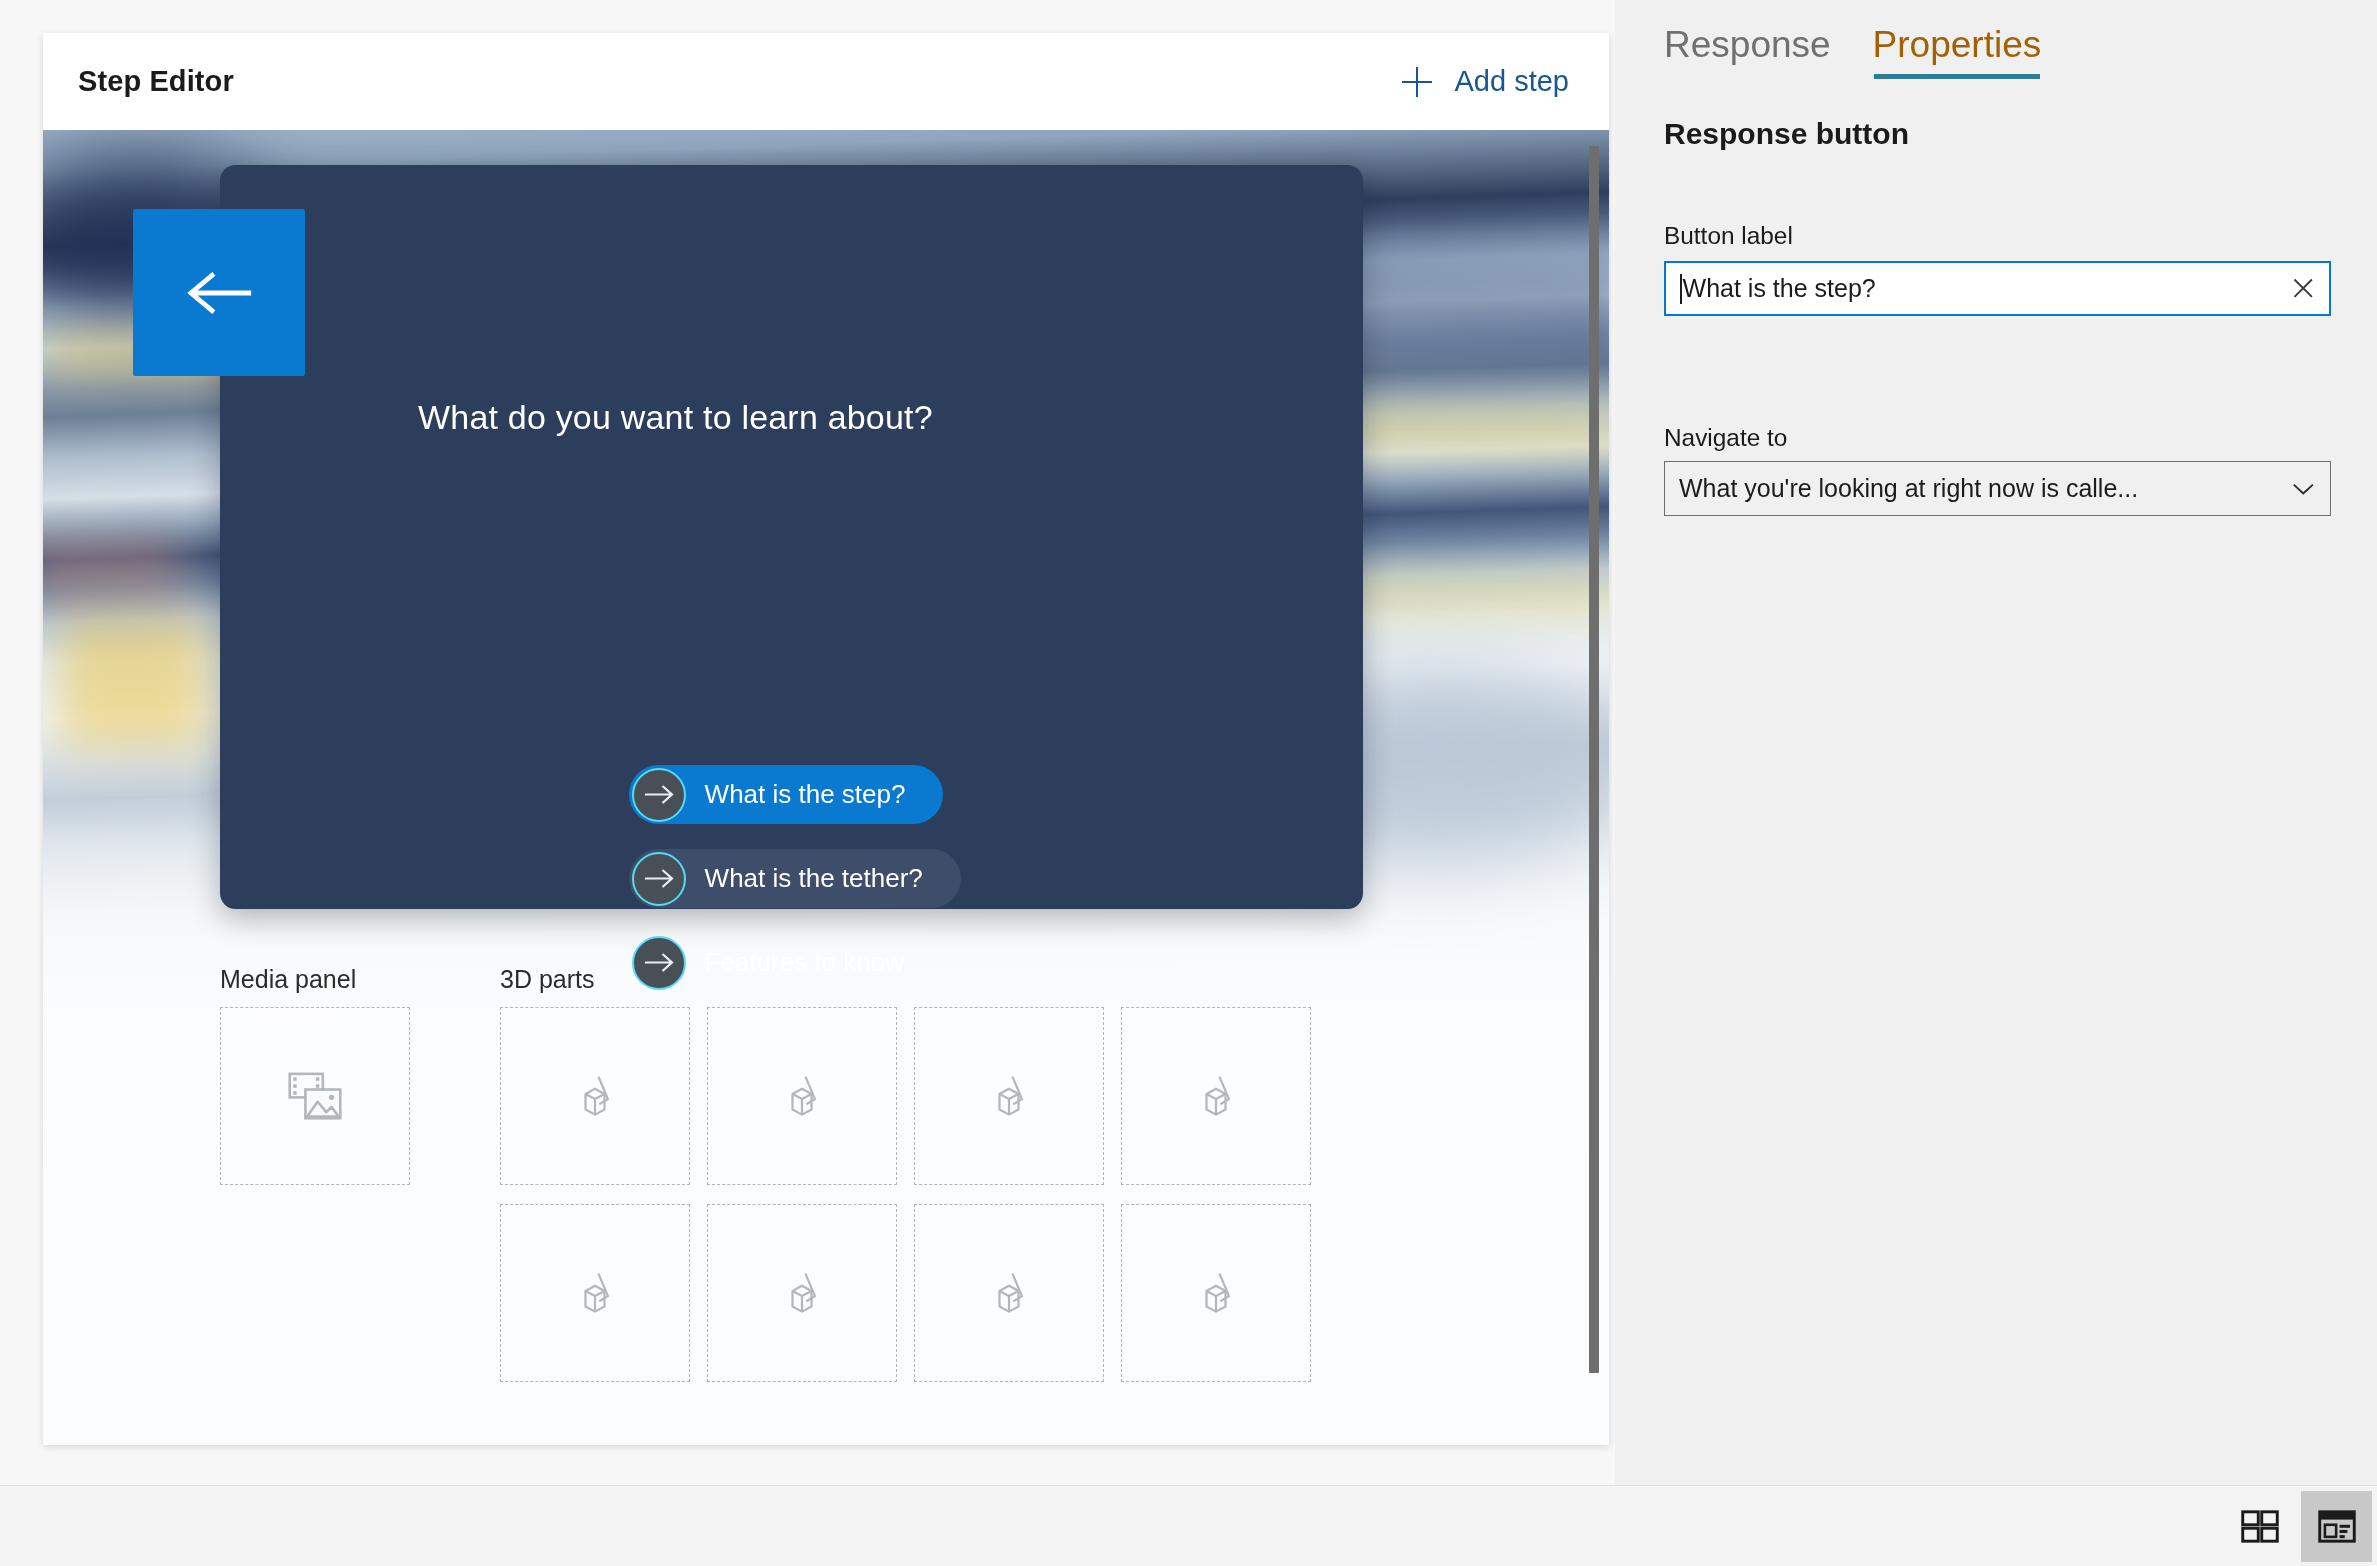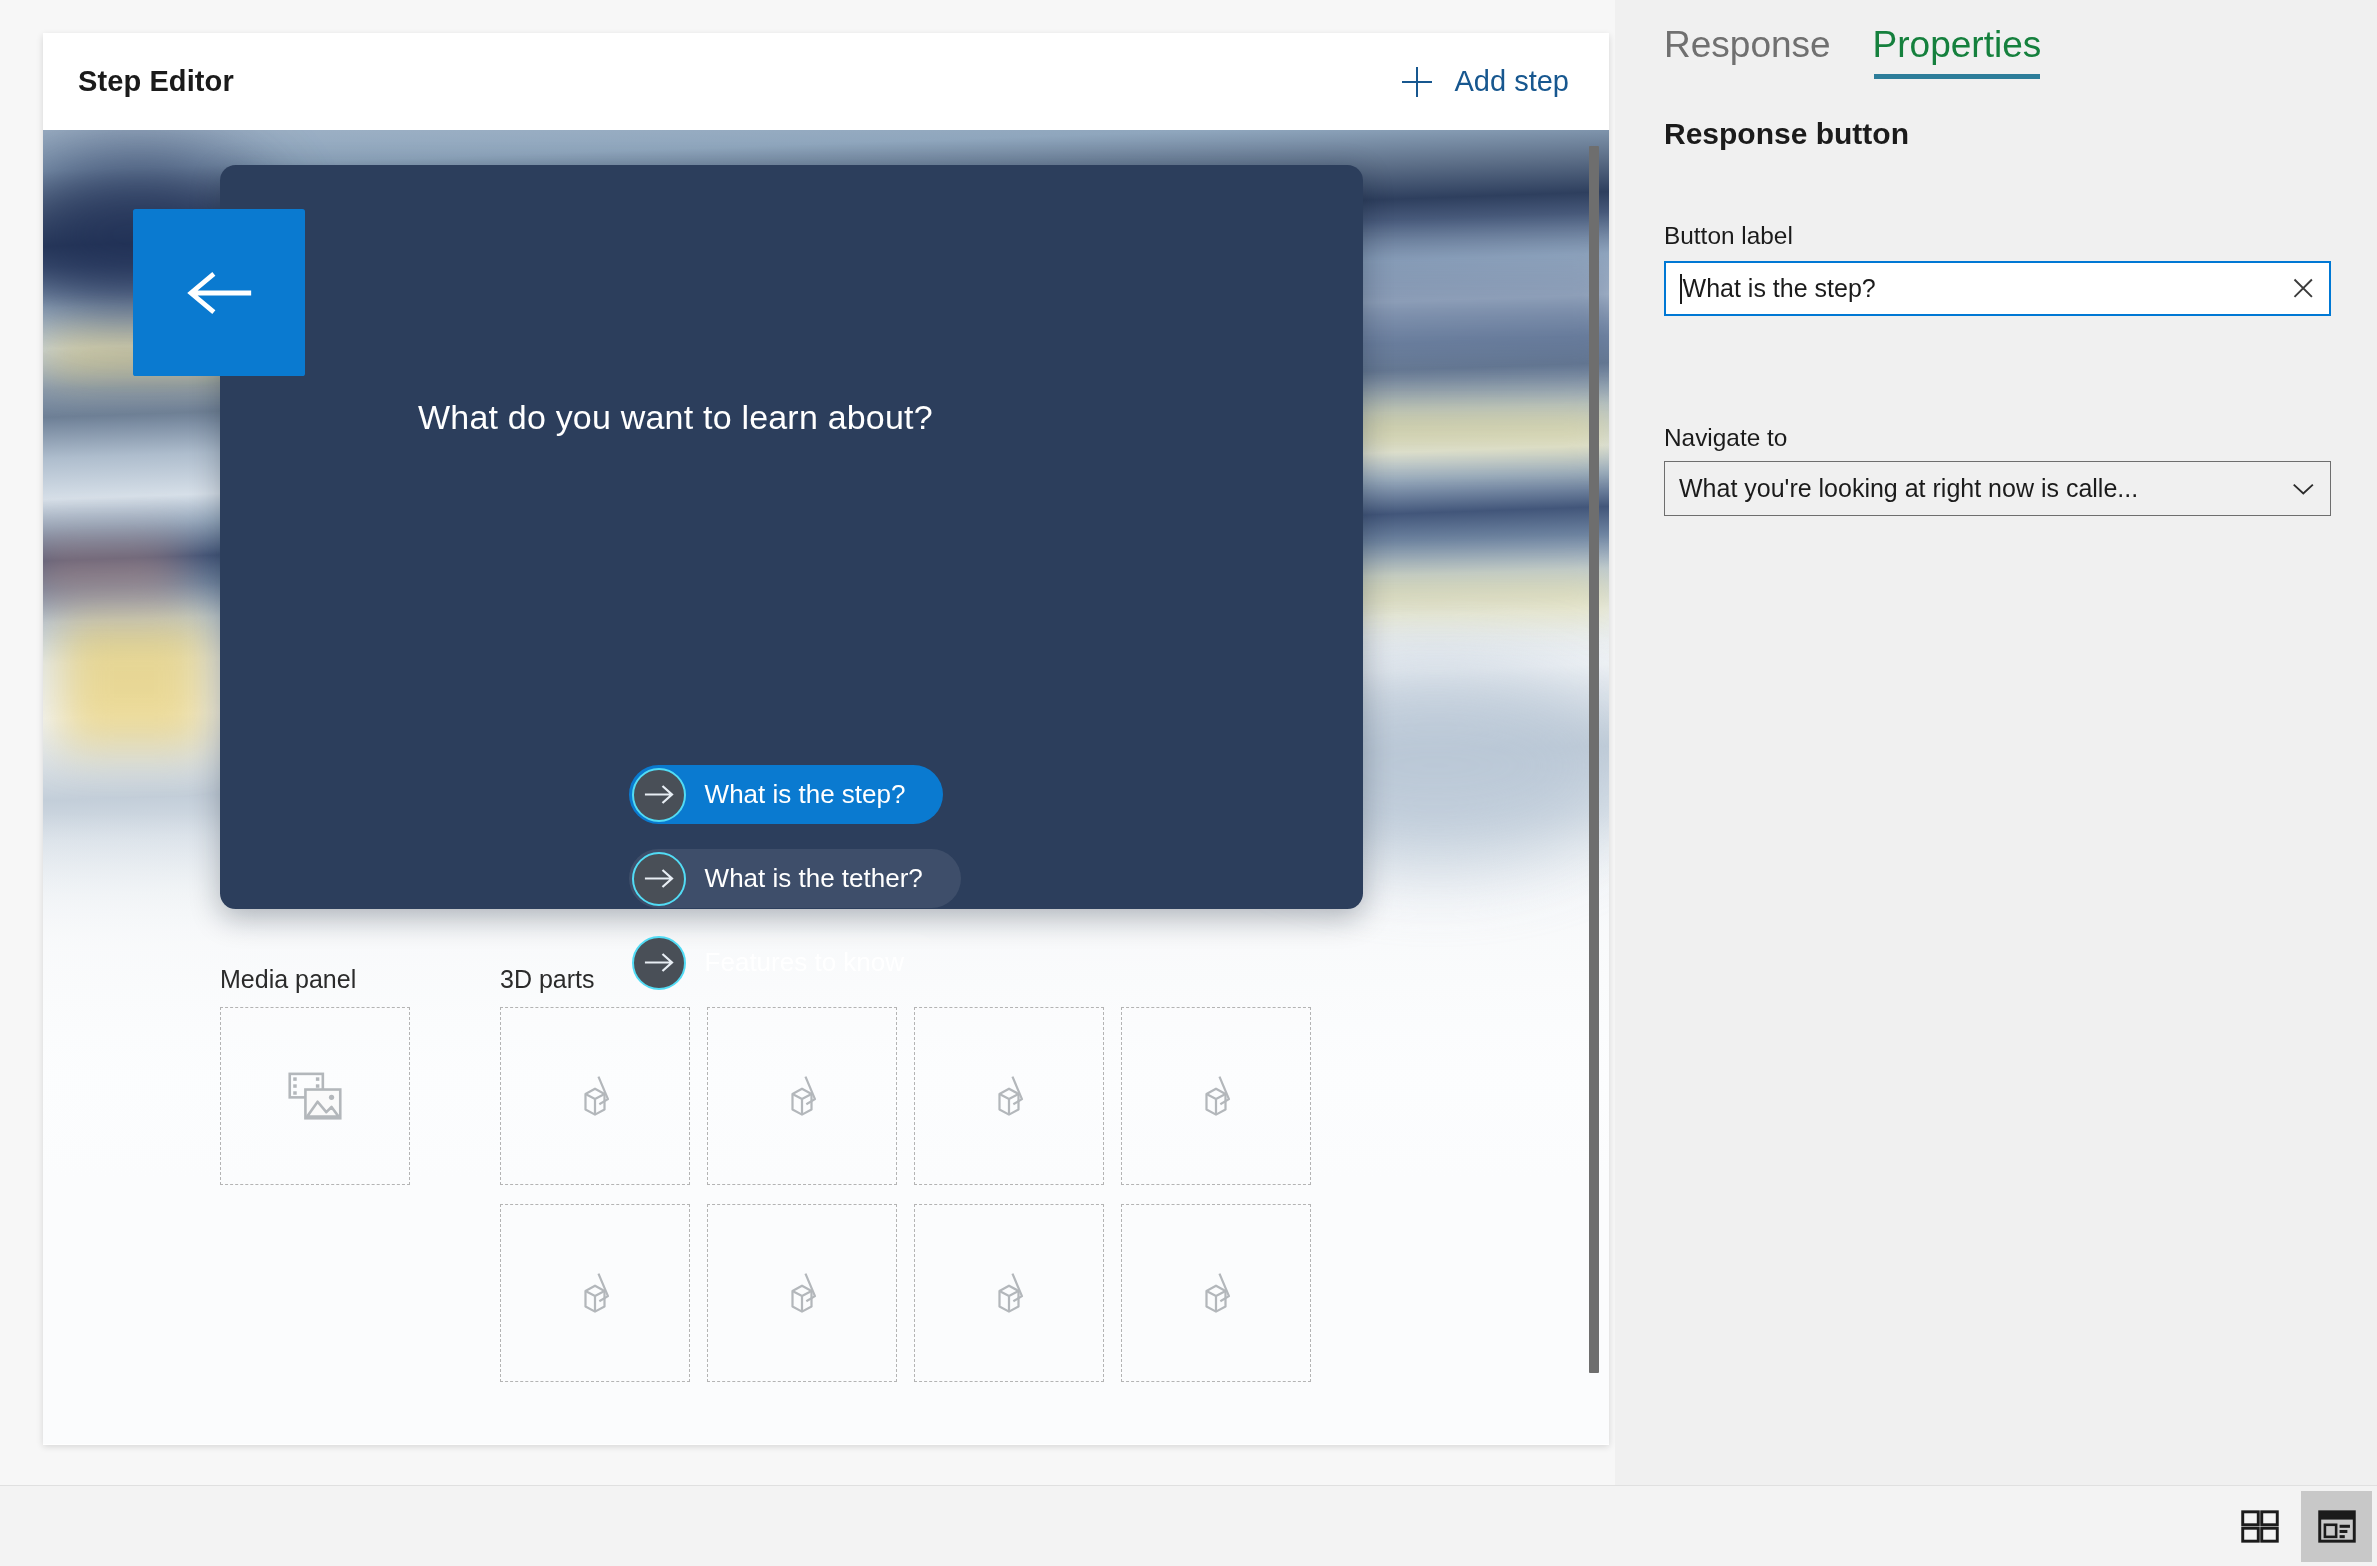--- a/index.html
+++ b/index.html
@@ -172,21 +172,21 @@
   }
 
   
   .props-pane {
     position:absolute; left: 1615px; top: 0;
     width: 762px; height: 1485px;
     background: #f0f0f0;
   }
   .tabs { position:absolute; left: 49px; top: 24.4px; display:flex; gap: 42px; align-items:flex-end; }
   .tab { font-size: 37px; color:#707070; cursor:pointer; padding-bottom: 12.2px; position:relative; }
-  .tab.active { color:#15803d; }
+  .tab.active { color:#a16207; }
   .tab.active::after {
     content:""; position:absolute; left:1.7px; right:1.7px; bottom:0;
     height: 4.4px; background:#2d7d9a;
   }
   .props-title {
     position:absolute; left: 49px; top: 117px;
     font-size: 30px; font-weight: bold; color:#1b1b1b;
   }
   .field-label { position:absolute; left: 49px; font-size: 24.4px; color:#1b1b1b; }
   .lbl-button-label { top: 222px; }

